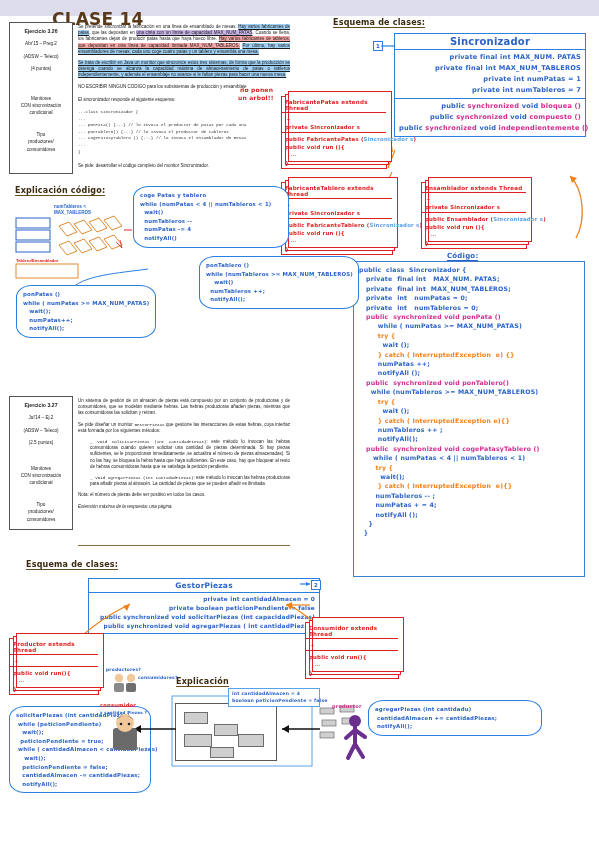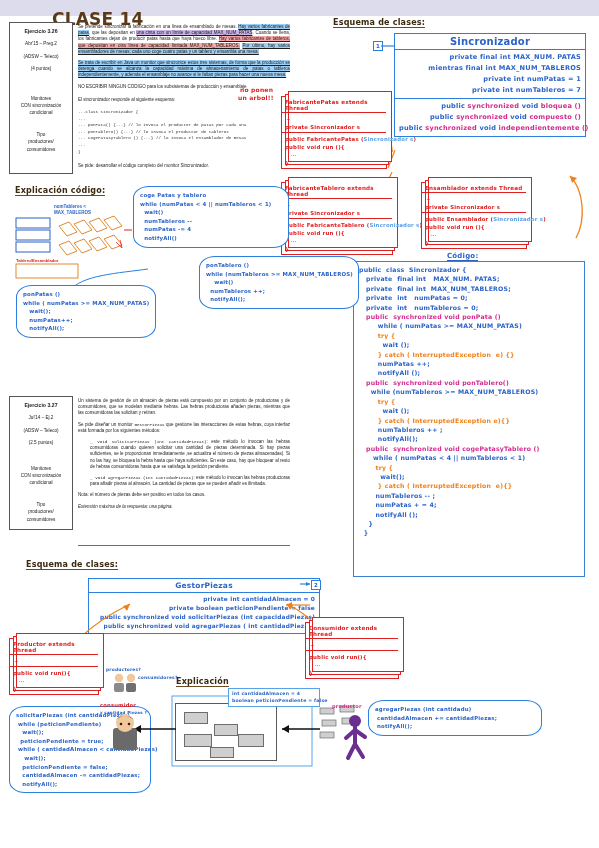--- a/index.html
+++ b/index.html
@@ -135,21 +135,21 @@
 
 <div class="abs numbadge hand" style="left:373px;top:41px;">1</div>
 <svg class="abs" style="left:381px;top:44px;" width="14" height="4">
   <line x1="0" y1="2" x2="13" y2="2" stroke="#2a7fe0" stroke-width="1.2"></line>
 </svg>
 
 <div class="abs uml hand" style="left:394px;top:33px;width:190px;">
   <div class="hd">Sincronizador</div>
   <div class="sec2">
     <div class="ln blue">private final int  MAX_NUM. PATAS</div>
-    <div class="ln blue">mientras final int  MAX_NUM_TABLEROS</div>
+    <div class="ln blue">private final int  MAX_NUM_TABLEROS</div>
     <div class="ln blue">private  int   numPatas = 1</div>
     <div class="ln blue">private  int   numTableros = 7</div>
   </div>
   <div class="sec3">
     <div class="ln"><span class="blue">public&nbsp;</span><span class="magenta">synchronized</span><span class="blue">&nbsp;void&nbsp;</span><span class="magenta">bloquea ()</span></div>
     <div class="ln"><span class="blue">public&nbsp;</span><span class="magenta">synchronized</span><span class="blue">&nbsp;void&nbsp;</span><span class="magenta">compuesto ()</span></div>
     <div class="ln"><span class="blue">public&nbsp;</span><span class="magenta">synchronized</span><span class="blue">&nbsp;void&nbsp;</span><span class="magenta">independientemente ()</span></div>
   </div>
 </div>
 

